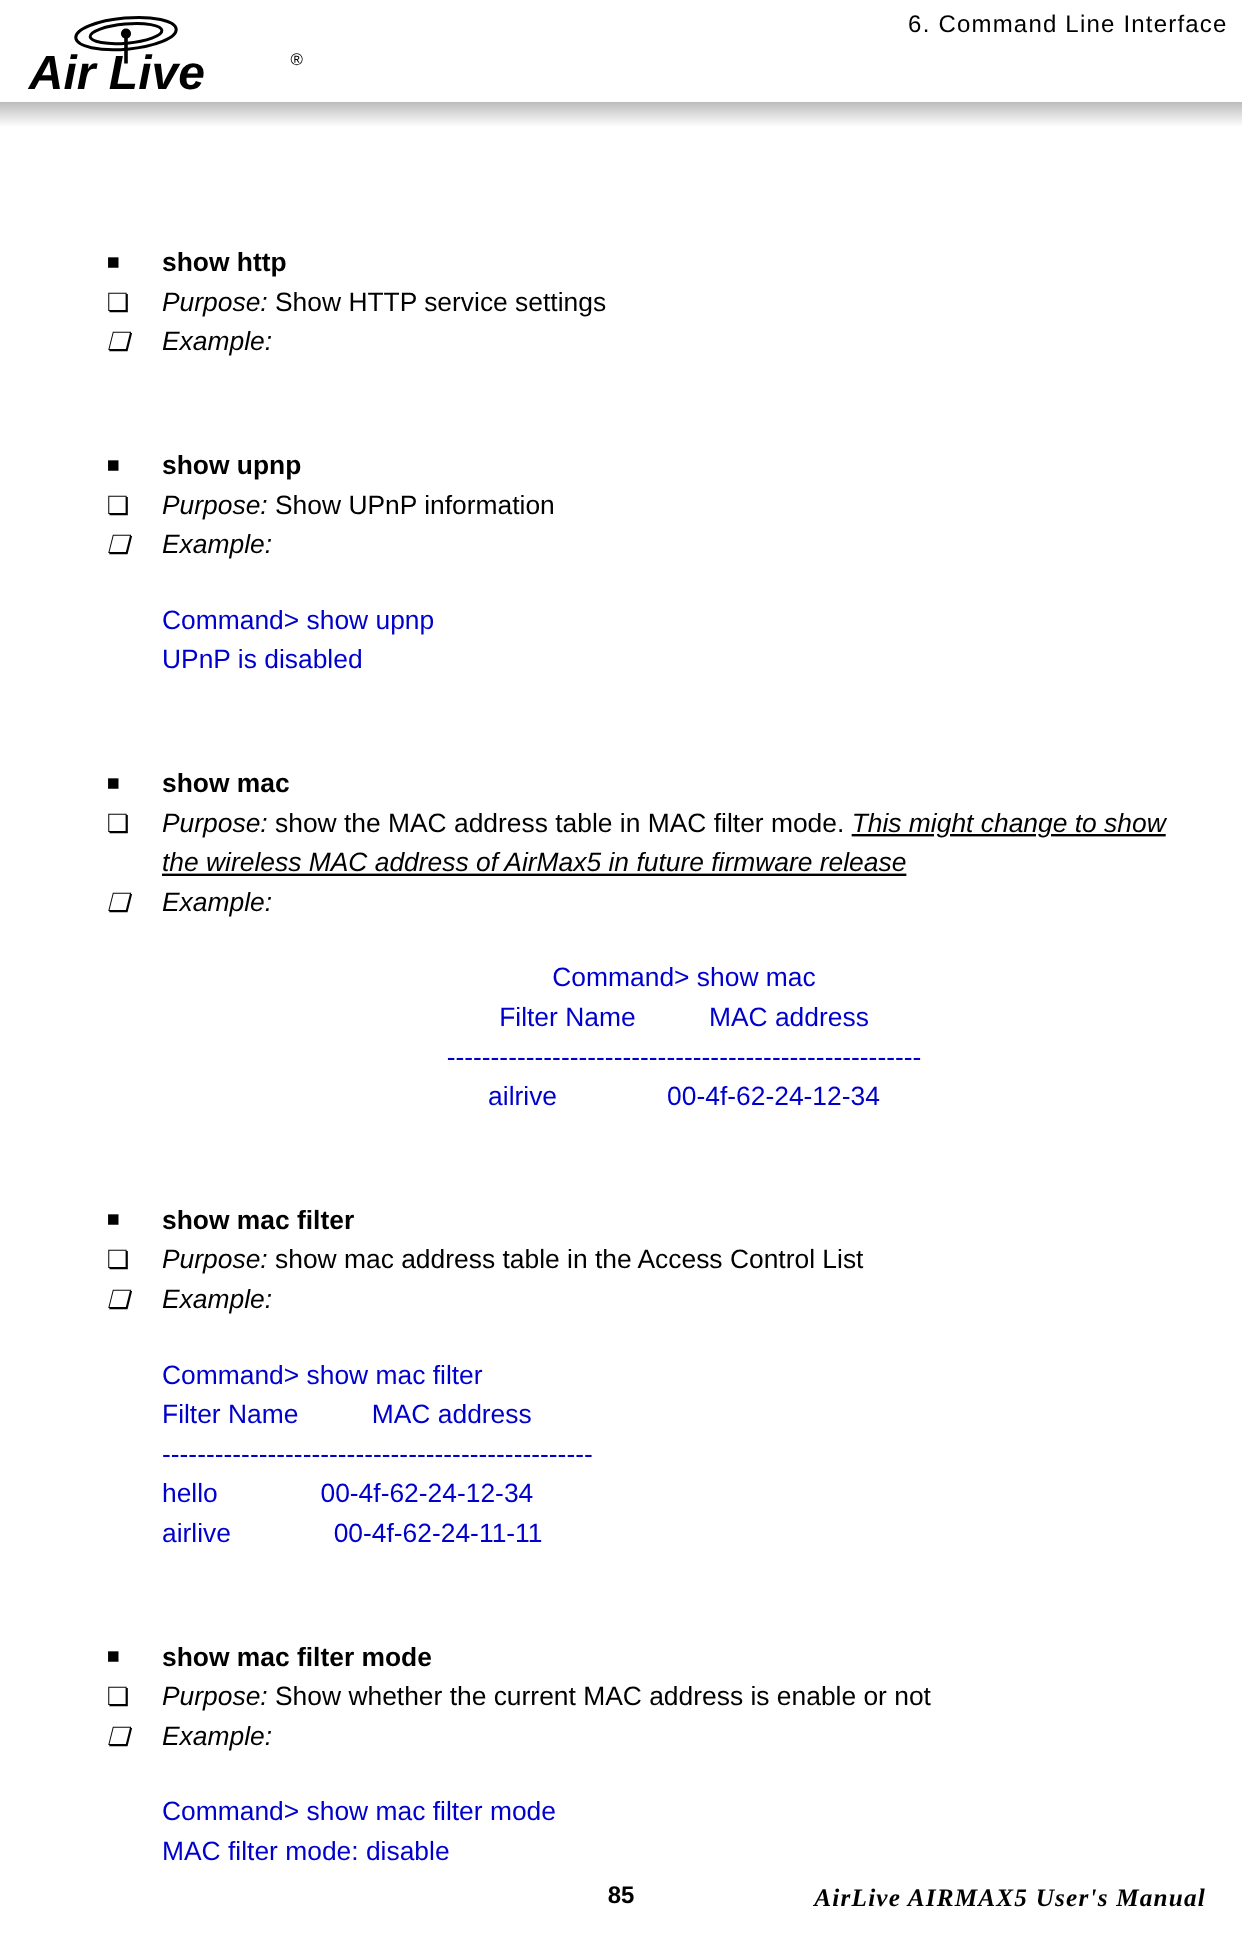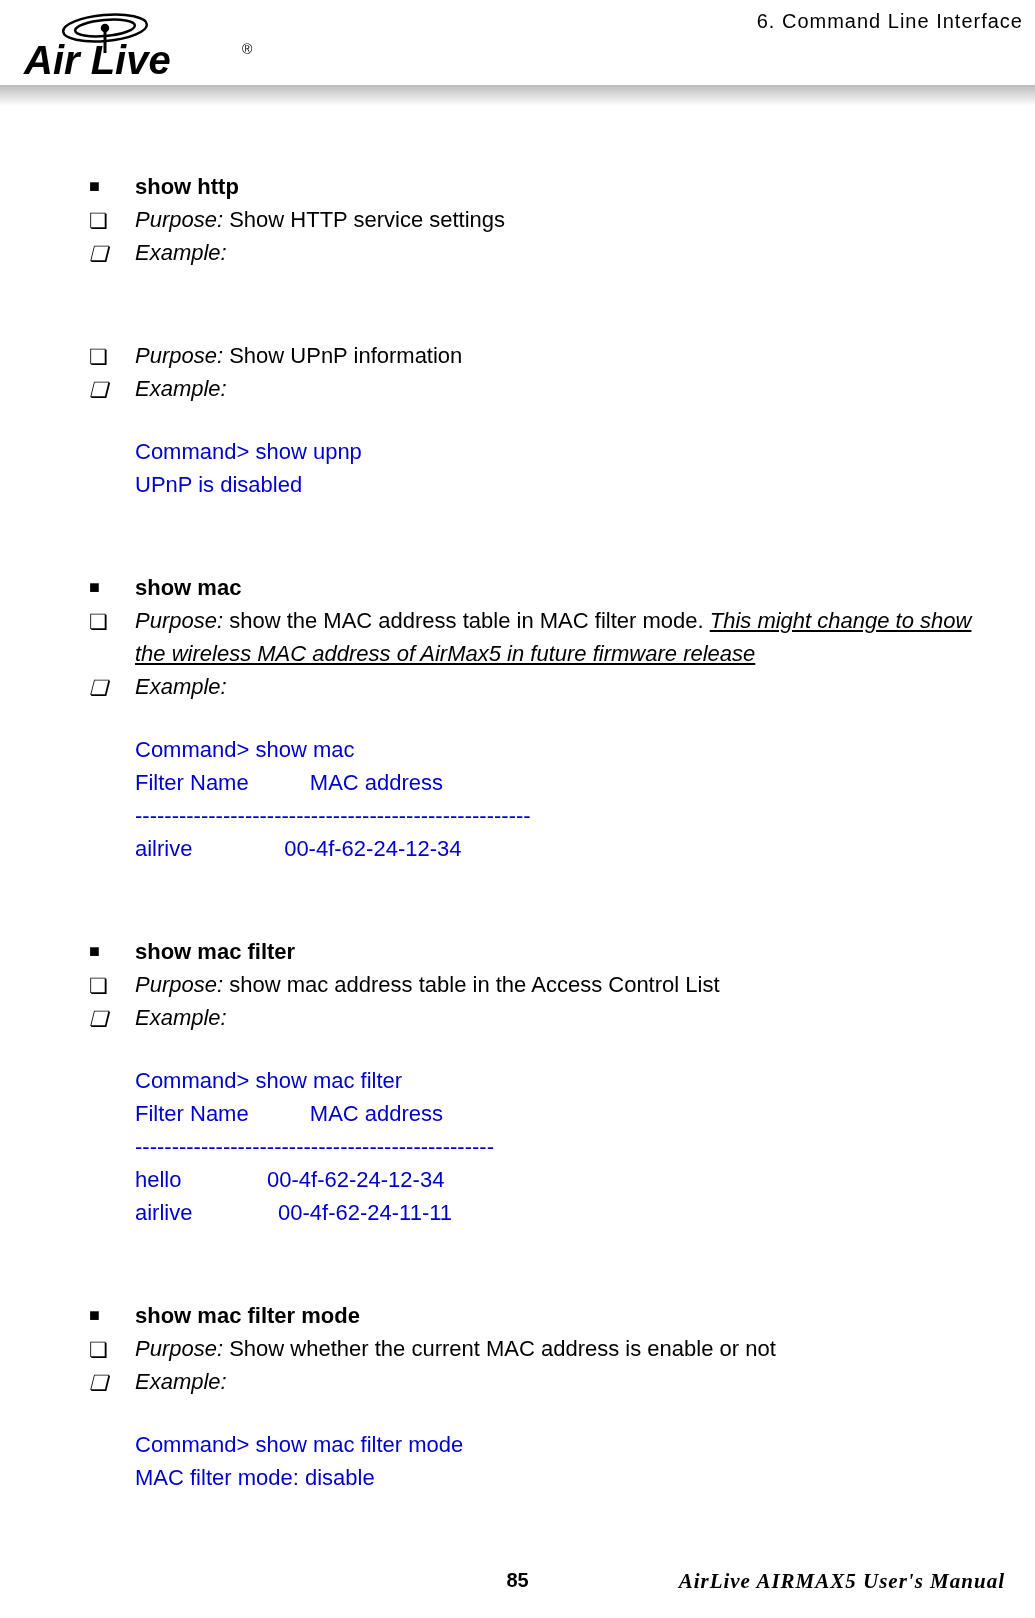--- a/index.html
+++ b/index.html
@@ -43,20 +43,21 @@
       padding: 60px 30px 0 135px;
       font-size: 22px;
       line-height: 1.5;
     }
     .section {
       margin-bottom: 70px;
     }
     .command-title {
       font-weight: bold;
       position: relative;
+      margin-top: 32px;
     }
     .command-title::before {
       content: "■";
       position: absolute;
       left: -46px;
       font-size: 18px;
       top: 3px;
     }
     .sub-item {
       position: relative;
@@ -128,31 +129,32 @@
 
 <div class="content">
 
   <div class="section">
     <div class="command-title">show http</div>
     <div class="sub-item"><span class="purpose-label">Purpose:</span><span> Show HTTP service settings</span></div>
     <div class="sub-item italic">Example:</div>
   </div>
 
   <div class="section">
+    <div class="command-title">show upnp</div>
     <div class="sub-item"><span class="purpose-label">Purpose:</span><span> Show UPnP information</span></div>
     <div class="sub-item italic">Example:</div>
     <div class="code-block" style="white-space: pre;">Command&gt; show upnp
 UPnP is disabled</div>
   </div>
 
   <div class="section">
     <div class="command-title">show mac</div>
     <div class="sub-item"><span class="purpose-label">Purpose:</span><span> show the MAC address table in MAC filter mode.   </span><span class="italic underline">This might change to show the wireless MAC address of AirMax5 in future firmware release</span></div>
     <div class="sub-item italic">Example:</div>
-    <div class="code-block" style="white-space: pre;">Command&gt; show mac
+    <div class="code-block" style="white-space: pre; text-align: center;">Command&gt; show mac
 Filter Name          MAC address
 ------------------------------------------------------
 ailrive               00-4f-62-24-12-34</div>
   </div>
 
   <div class="section">
     <div class="command-title">show mac filter</div>
     <div class="sub-item"><span class="purpose-label">Purpose:  </span><span> show mac address table in the Access Control List</span></div>
     <div class="sub-item italic">Example:</div>
     <div class="code-block" style="white-space: pre;">Command&gt; show mac filter

